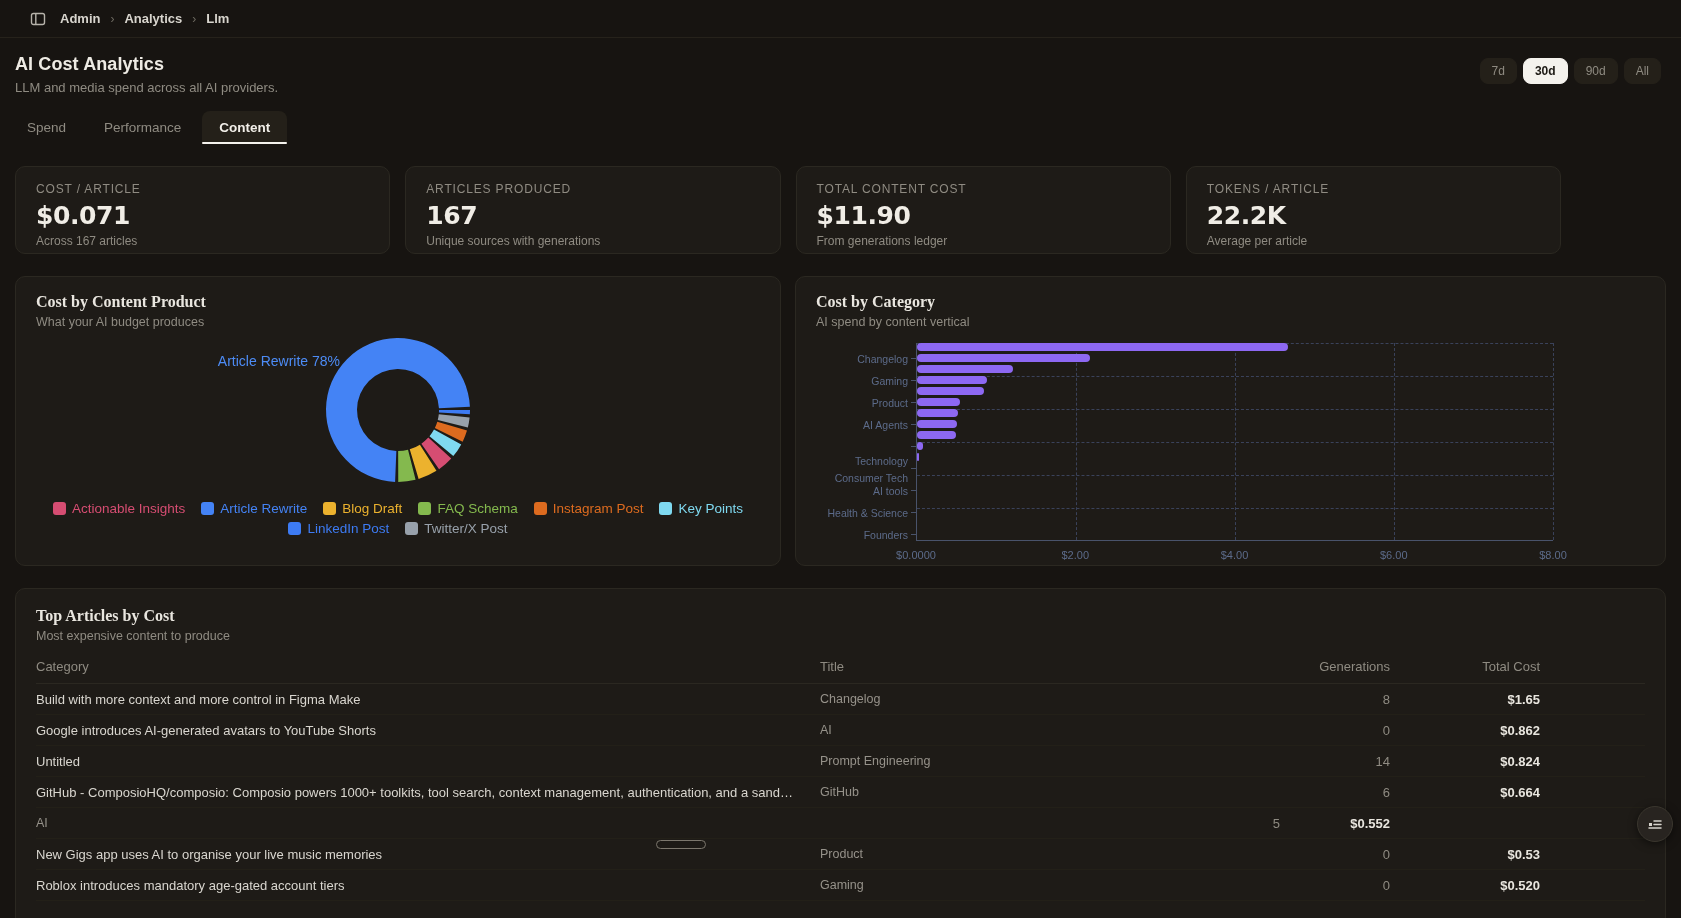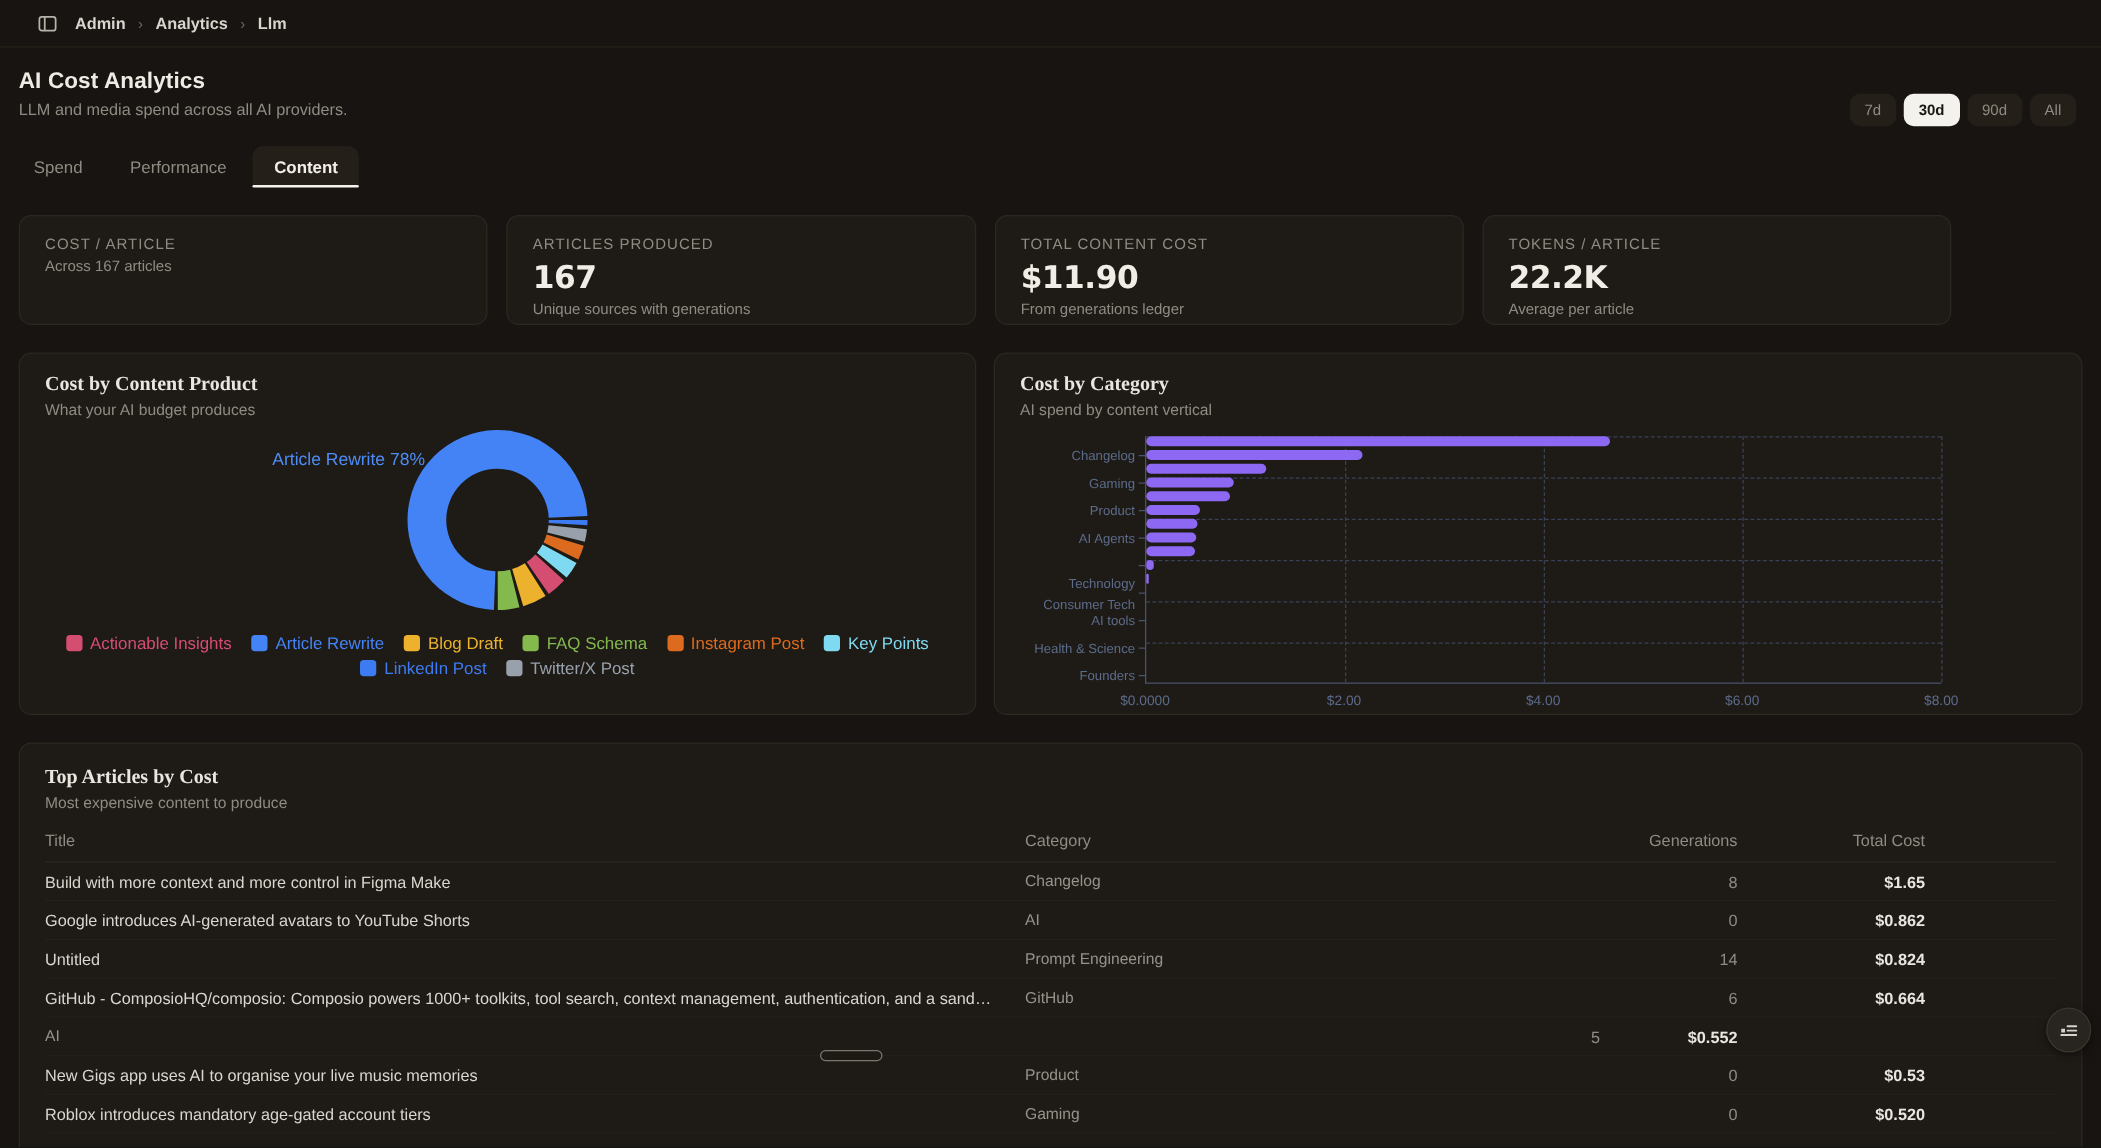--- a/index.html
+++ b/index.html
@@ -12,21 +12,21 @@
   .panel-icon { width:16px; height:16px; margin-right:14px; cursor:pointer; color:#b7b3ab; }
   .crumbs { display:flex; align-items:center; gap:10px; font-size:13px; }
   .crumb { color:#d8d5ce; font-weight:600; cursor:pointer; }
   .crumb-sep { color:#6d6960; font-size:12px; }
 
   
   .header { display:flex; justify-content:space-between; align-items:flex-start; padding:16px 15px 0 15px; }
   .page-title { font-size:18px; font-weight:700; color:#eeebe4; letter-spacing:.1px; }
   .page-sub { margin-top:5px; font-size:13px; color:#8f8b82; }
   .ranges { display:flex; gap:6px; margin-right:5px; margin-top:4px; }
-  .range-pill { font-size:12px; color:#8f8b82; background:#242019; border:1px solid #242019; border-radius:8px; padding:5px 11px; cursor:pointer;margin-top:17px; }
+  .range-pill { font-size:12px; color:#8f8b82; background:#242019; border:1px solid #242019; border-radius:8px; padding:5px 11px; cursor:pointer; }
   .range-pill.active { background:#f4f2ed; color:#1b1813; font-weight:700; border-color:#f4f2ed; }
 
   
   .tabs { display:flex; gap:4px; padding:0 10px; margin-top:16px; }
   .tab { position:relative; font-size:13.5px; color:#8f8b82; padding:9px 17px; border-radius:8px 8px 0 0; cursor:pointer; }
   .tab.active { color:#f2efe9; background:#242019; font-weight:600; }
   .tab.active::after { content:""; position:absolute; left:0; right:0; bottom:0; height:2px; background:#f4f2ed; border-radius:1px; }
 
   
   .stats { width:1546px; margin:22px 0 0 15px; display:grid; grid-template-columns:repeat(4,1fr); gap:15px; }
@@ -112,20 +112,21 @@
 
   <div class="tabs" id="tabs">
       <div class="tab">Spend</div>
       <div class="tab">Performance</div>
       <div class="tab active">Content</div>
     </div>
 
   <div class="stats" id="stats">
       <div class="card stat-card">
         <div class="stat-label">COST / ARTICLE</div>
+        <div class="stat-value">$0.071</div>
         <div class="stat-caption">Across 167 articles</div>
       </div>
       <div class="card stat-card">
         <div class="stat-label">ARTICLES PRODUCED</div>
         <div class="stat-value">167</div>
         <div class="stat-caption">Unique sources with generations</div>
       </div>
       <div class="card stat-card">
         <div class="stat-label">TOTAL CONTENT COST</div>
         <div class="stat-value">$11.90</div>
@@ -249,22 +250,22 @@
             </div>
         </div>
       </div>
     </div>
   </div>
 
   <div class="card table-card">
     <div class="card-title">Top Articles by Cost</div>
     <div class="card-sub">Most expensive content to produce</div>
     <div class="table-head-row">
+      <div>Category</div>
       <div>Title</div>
-      <div>Category</div>
       <div class="th-right">Generations</div>
       <div class="th-right">Total Cost</div>
     </div>
     <div id="table-body">
         <div class="table-row">
           <div class="cell-title">Build with more context and more control in Figma Make</div>
           <div class="cell-category">Changelog</div>
           <div class="cell-gen">8</div>
           <div class="cell-cost">$1.65</div>
         </div>

